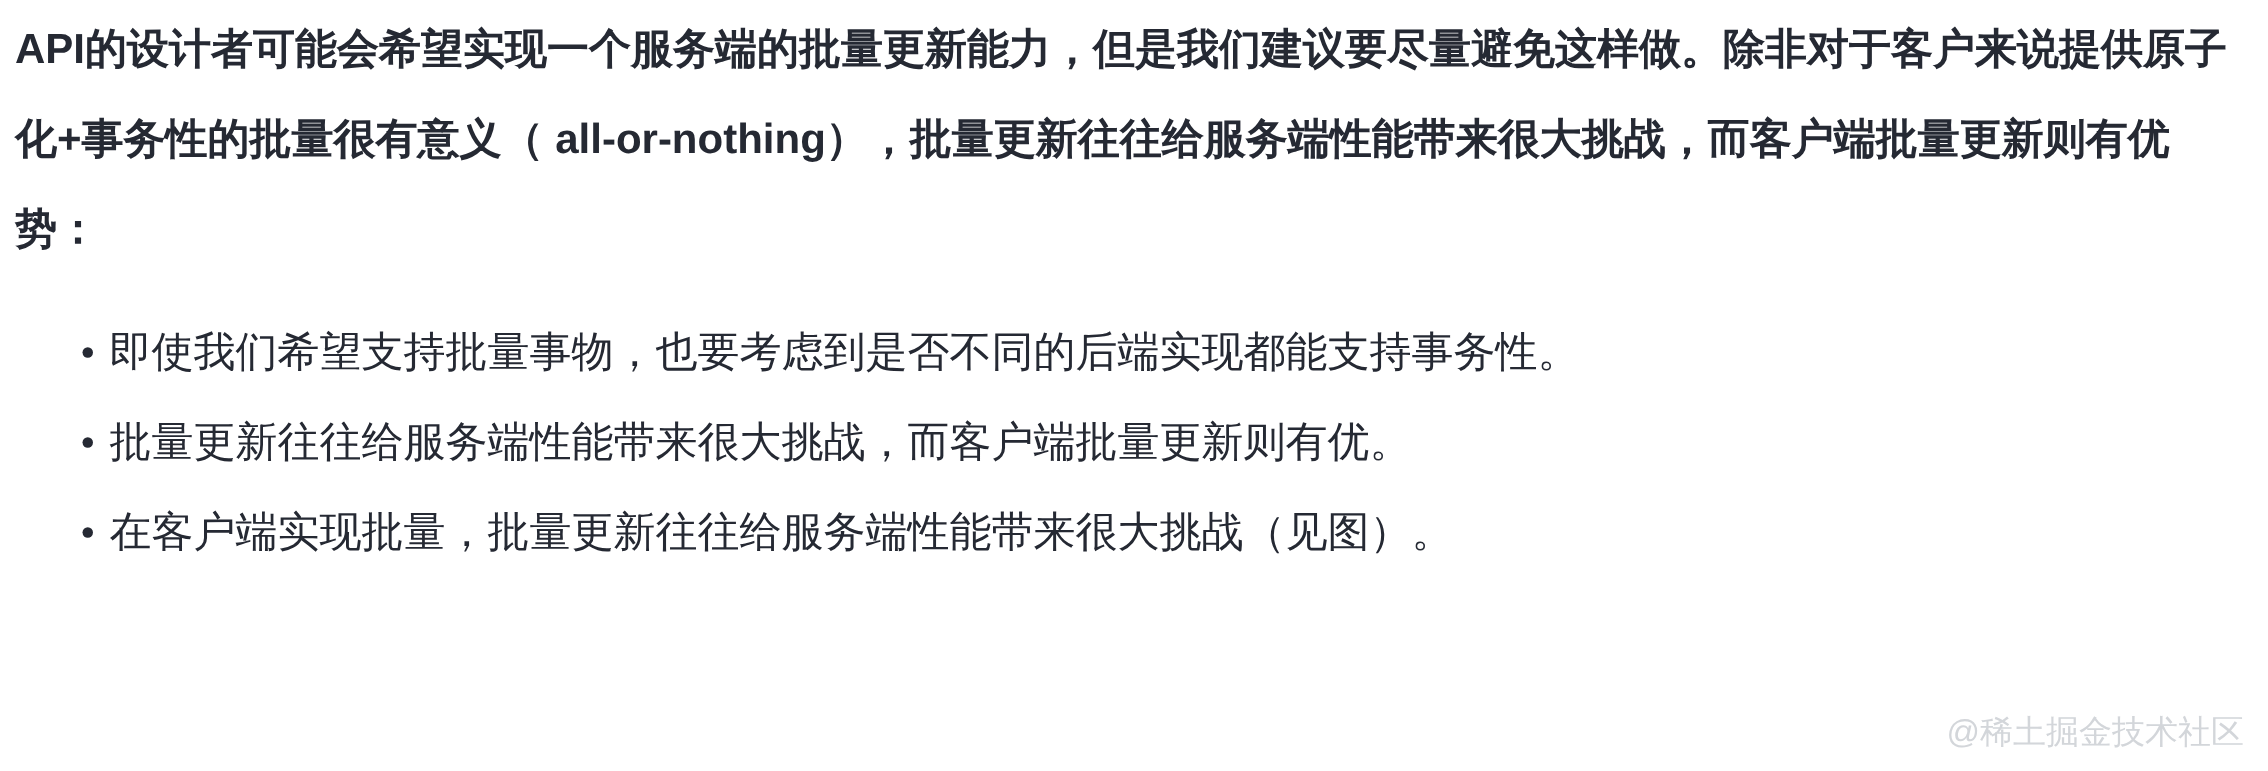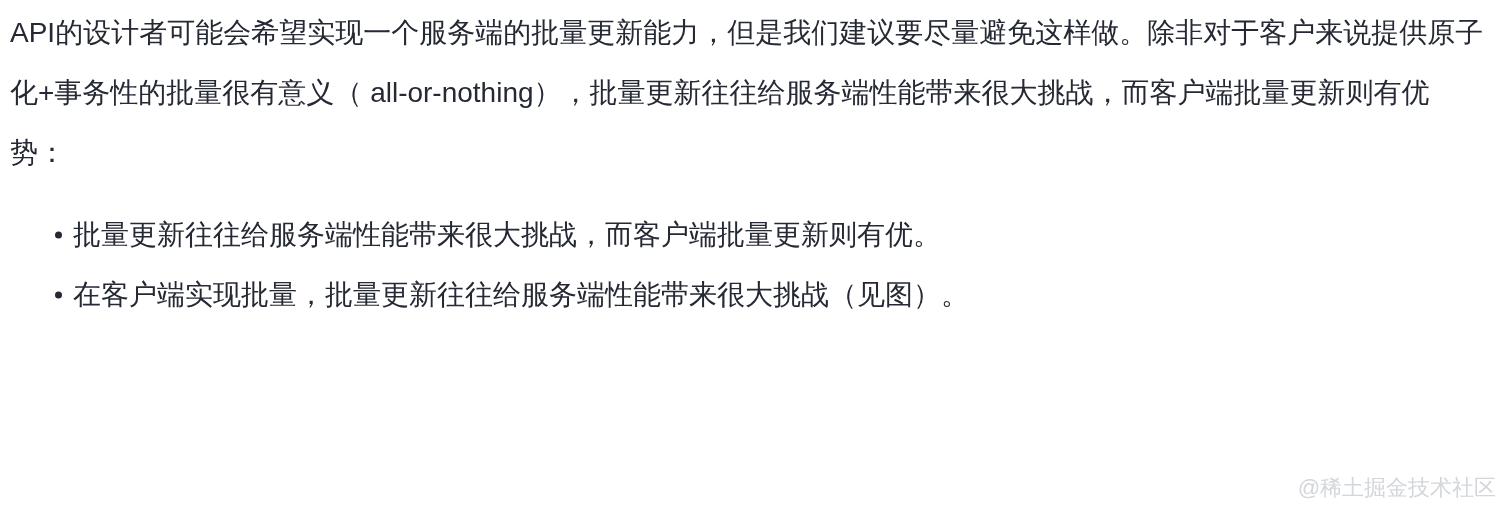--- a/index.html
+++ b/index.html
@@ -19,21 +19,21 @@
     overflow: hidden;
     font-family: "Liberation Sans", "DejaVu Sans", sans-serif;
     color: var(--text);
   }
   .article {
     padding: 3px 10px 0 10px;
   }
   .para {
     font-size: 28px;
     line-height: 60px;
-    font-weight: 400;
+    font-weight: 700;
   }
   .para .line {
     display: block;
     white-space: nowrap;
   }
   .bullet-list {
     list-style: none;
     margin-top: 22px;
   }
   .bullet-list li {
@@ -67,20 +67,24 @@
 
 <main class="article">
   <p class="para">
     <span class="line">API的设计者可能会希望实现一个服务端的批量更新能力，但是我们建议要尽量避免这样做。除非对于客户来说提供原子</span>
     <span class="line">化+事务性的批量很有意义（ all-or-nothing），批量更新往往给服务端性能带来很大挑战，而客户端批量更新则有优</span>
     <span class="line">势：</span>
   </p>
   <ul class="bullet-list">
     <li>
       <span class="bullet"></span>
+      <span>即使我们希望支持批量事物，也要考虑到是否不同的后端实现都能支持事务性。</span>
+    </li>
+    <li>
+      <span class="bullet"></span>
       <span>批量更新往往给服务端性能带来很大挑战，而客户端批量更新则有优。</span>
     </li>
     <li>
       <span class="bullet"></span>
       <span>在客户端实现批量，批量更新往往给服务端性能带来很大挑战（见图）。</span>
     </li>
   </ul>
 </main>
 
 <div class="watermark">@稀土掘金技术社区</div>

